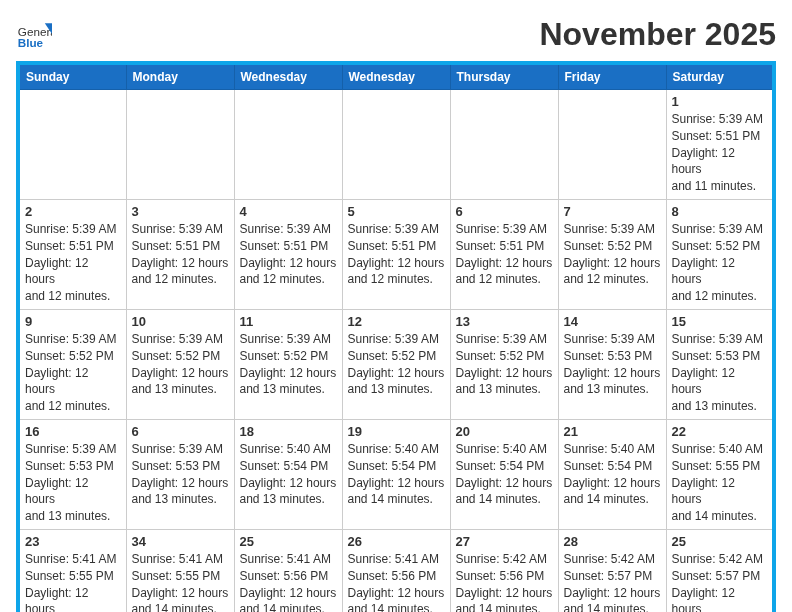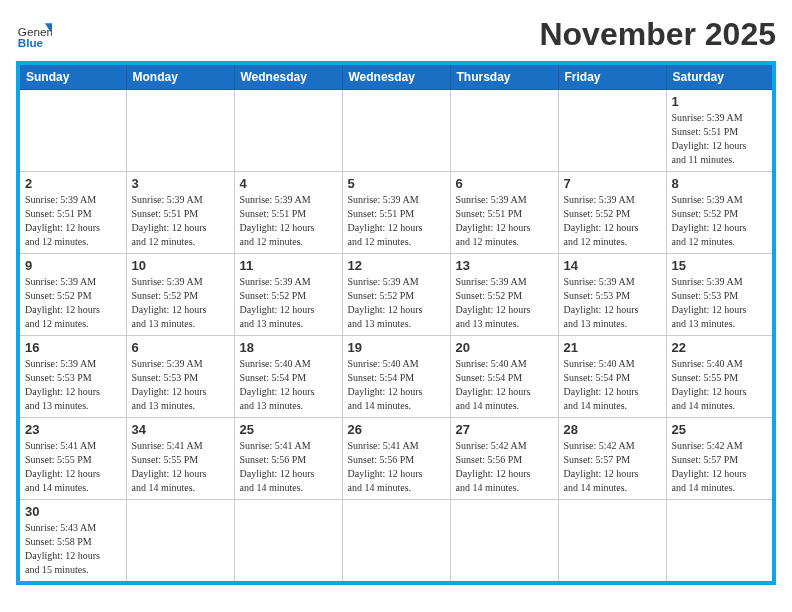--- a/index.html
+++ b/index.html
@@ -61,24 +61,23 @@
       height: 80px;
       background: #fff;
     }
     .day-number {
       font-size: 13px;
       font-weight: bold;
       color: #333;
       margin-bottom: 2px;
     }
     .day-info {
-      font-size: 10px;
+      font-size: 12px;
       color: #333;
       line-height: 1.4;
-      font-family: Liberation Serif, serif;
     }
     .empty-cell {
       background: #f9f9f9;
     }
     .last-row td {
       height: 70px;
     }
   </style>
 </head>
 <body>

